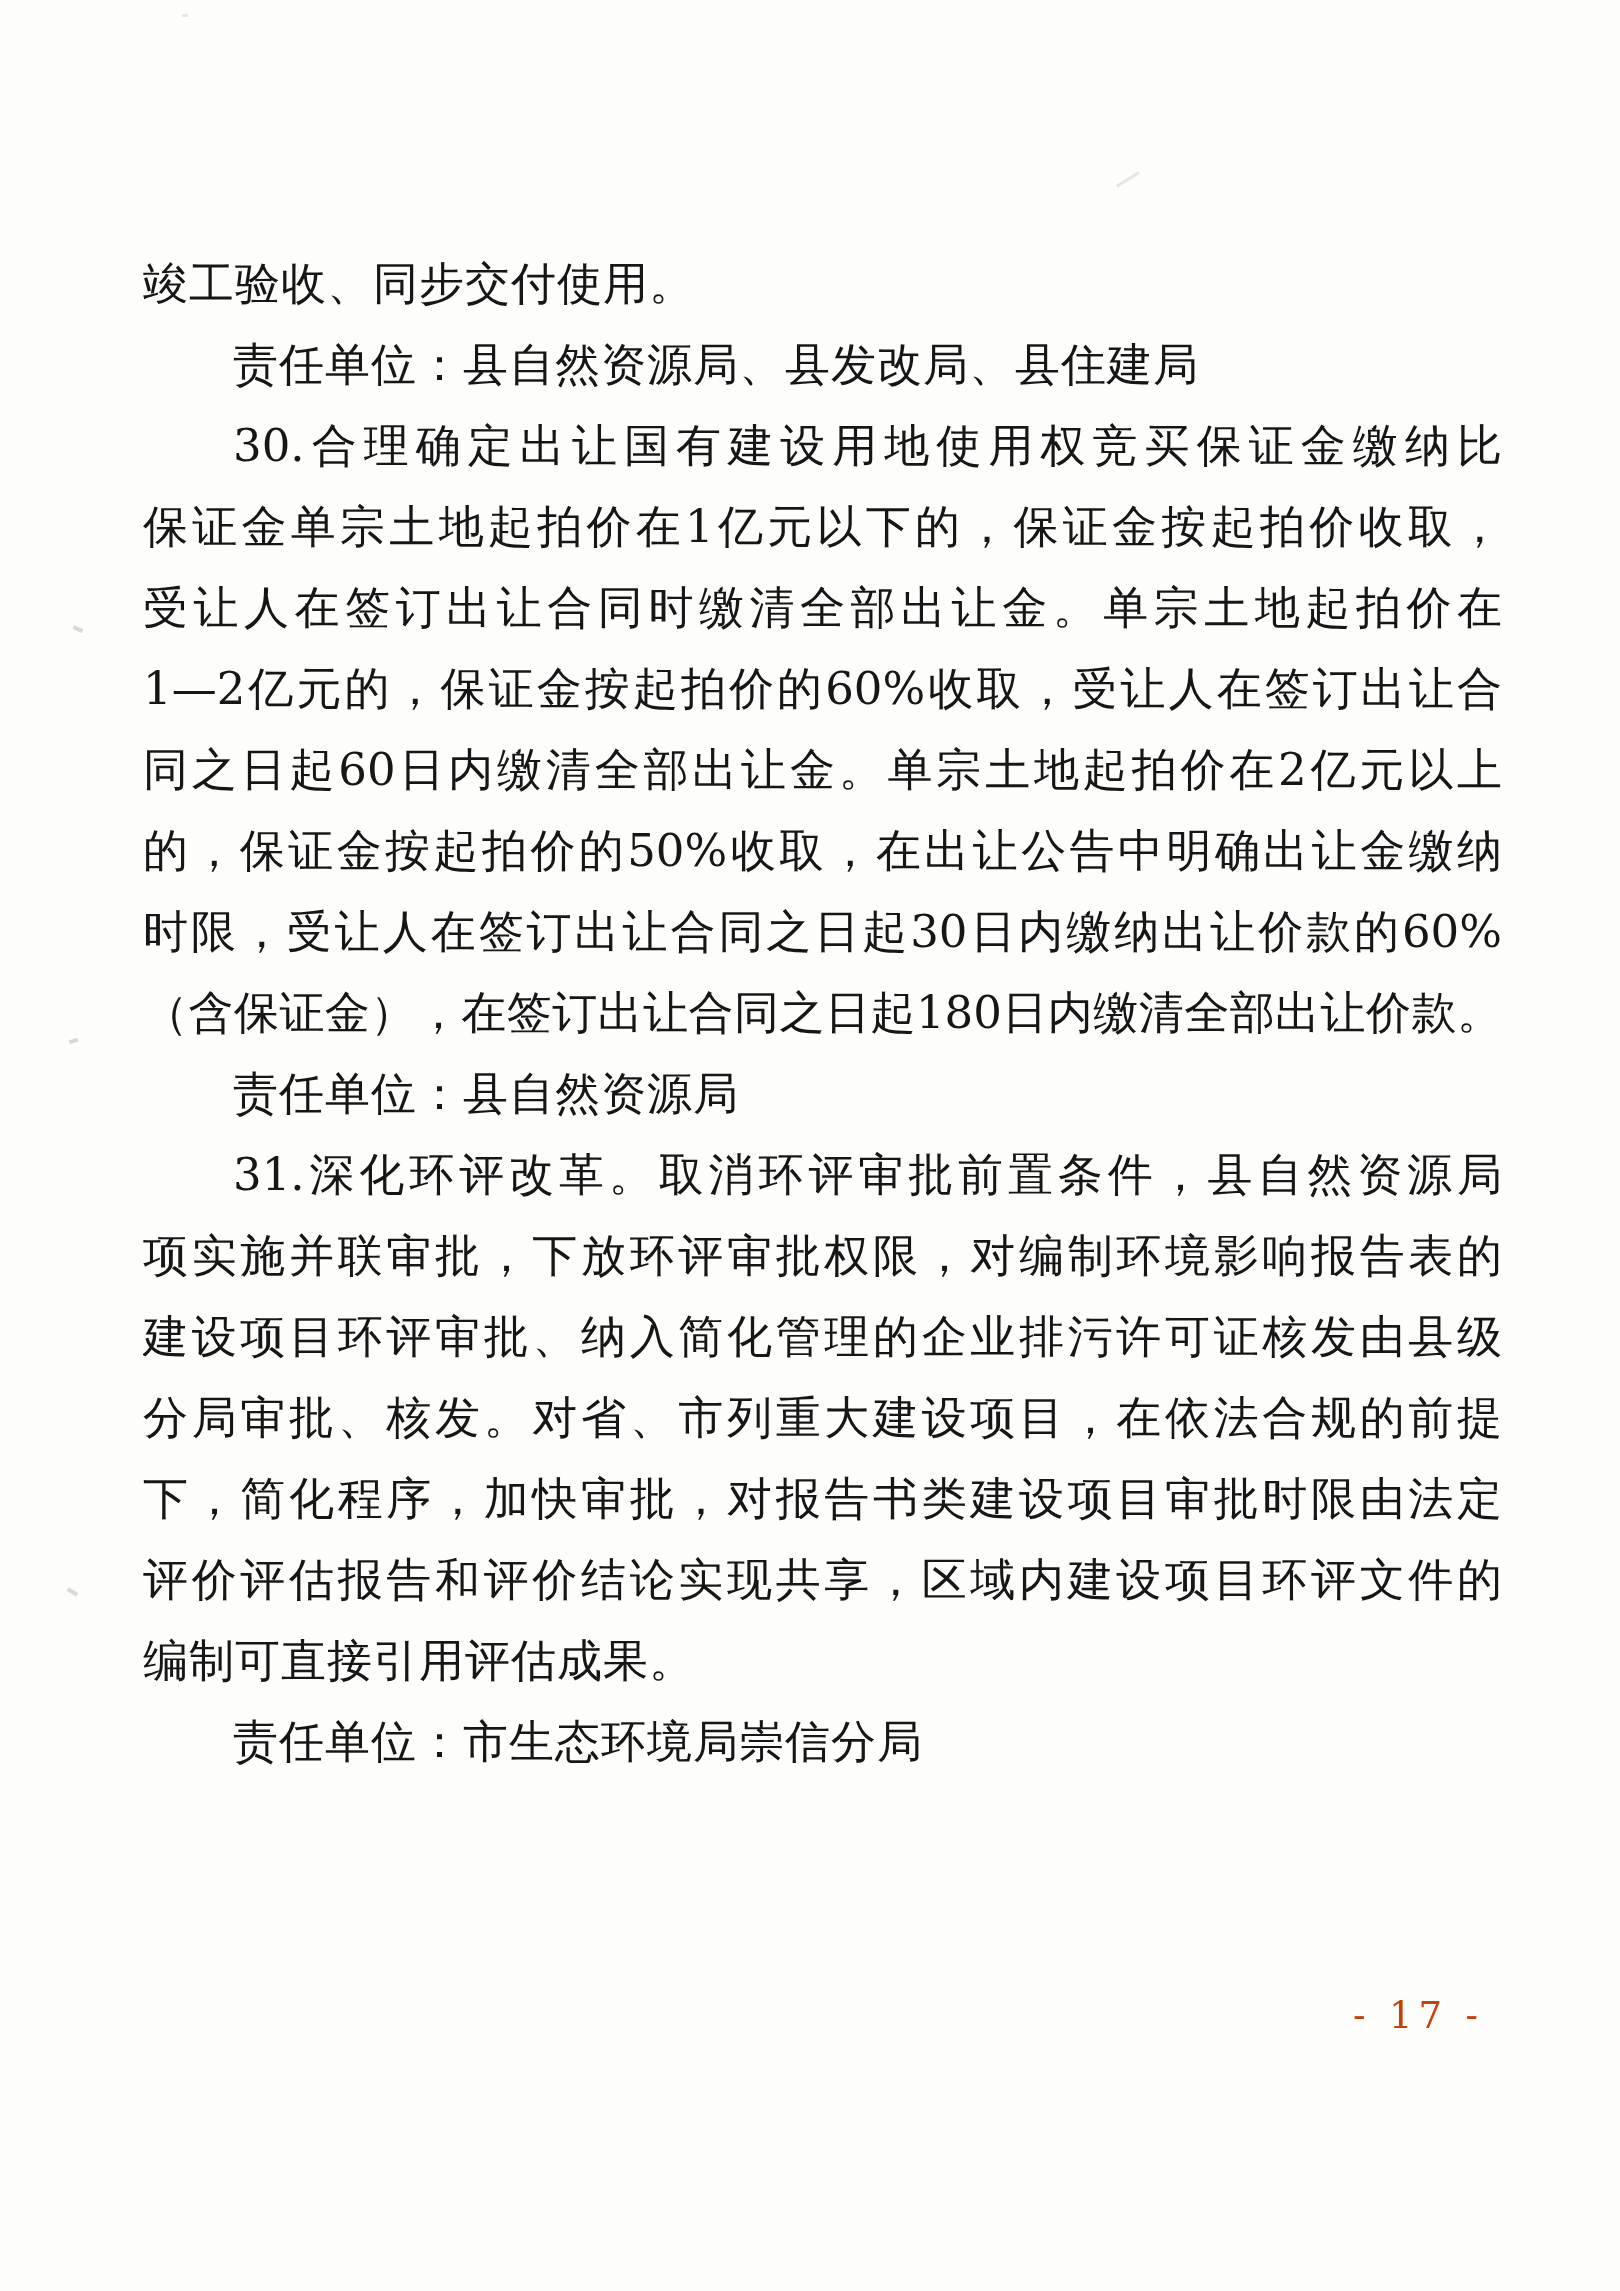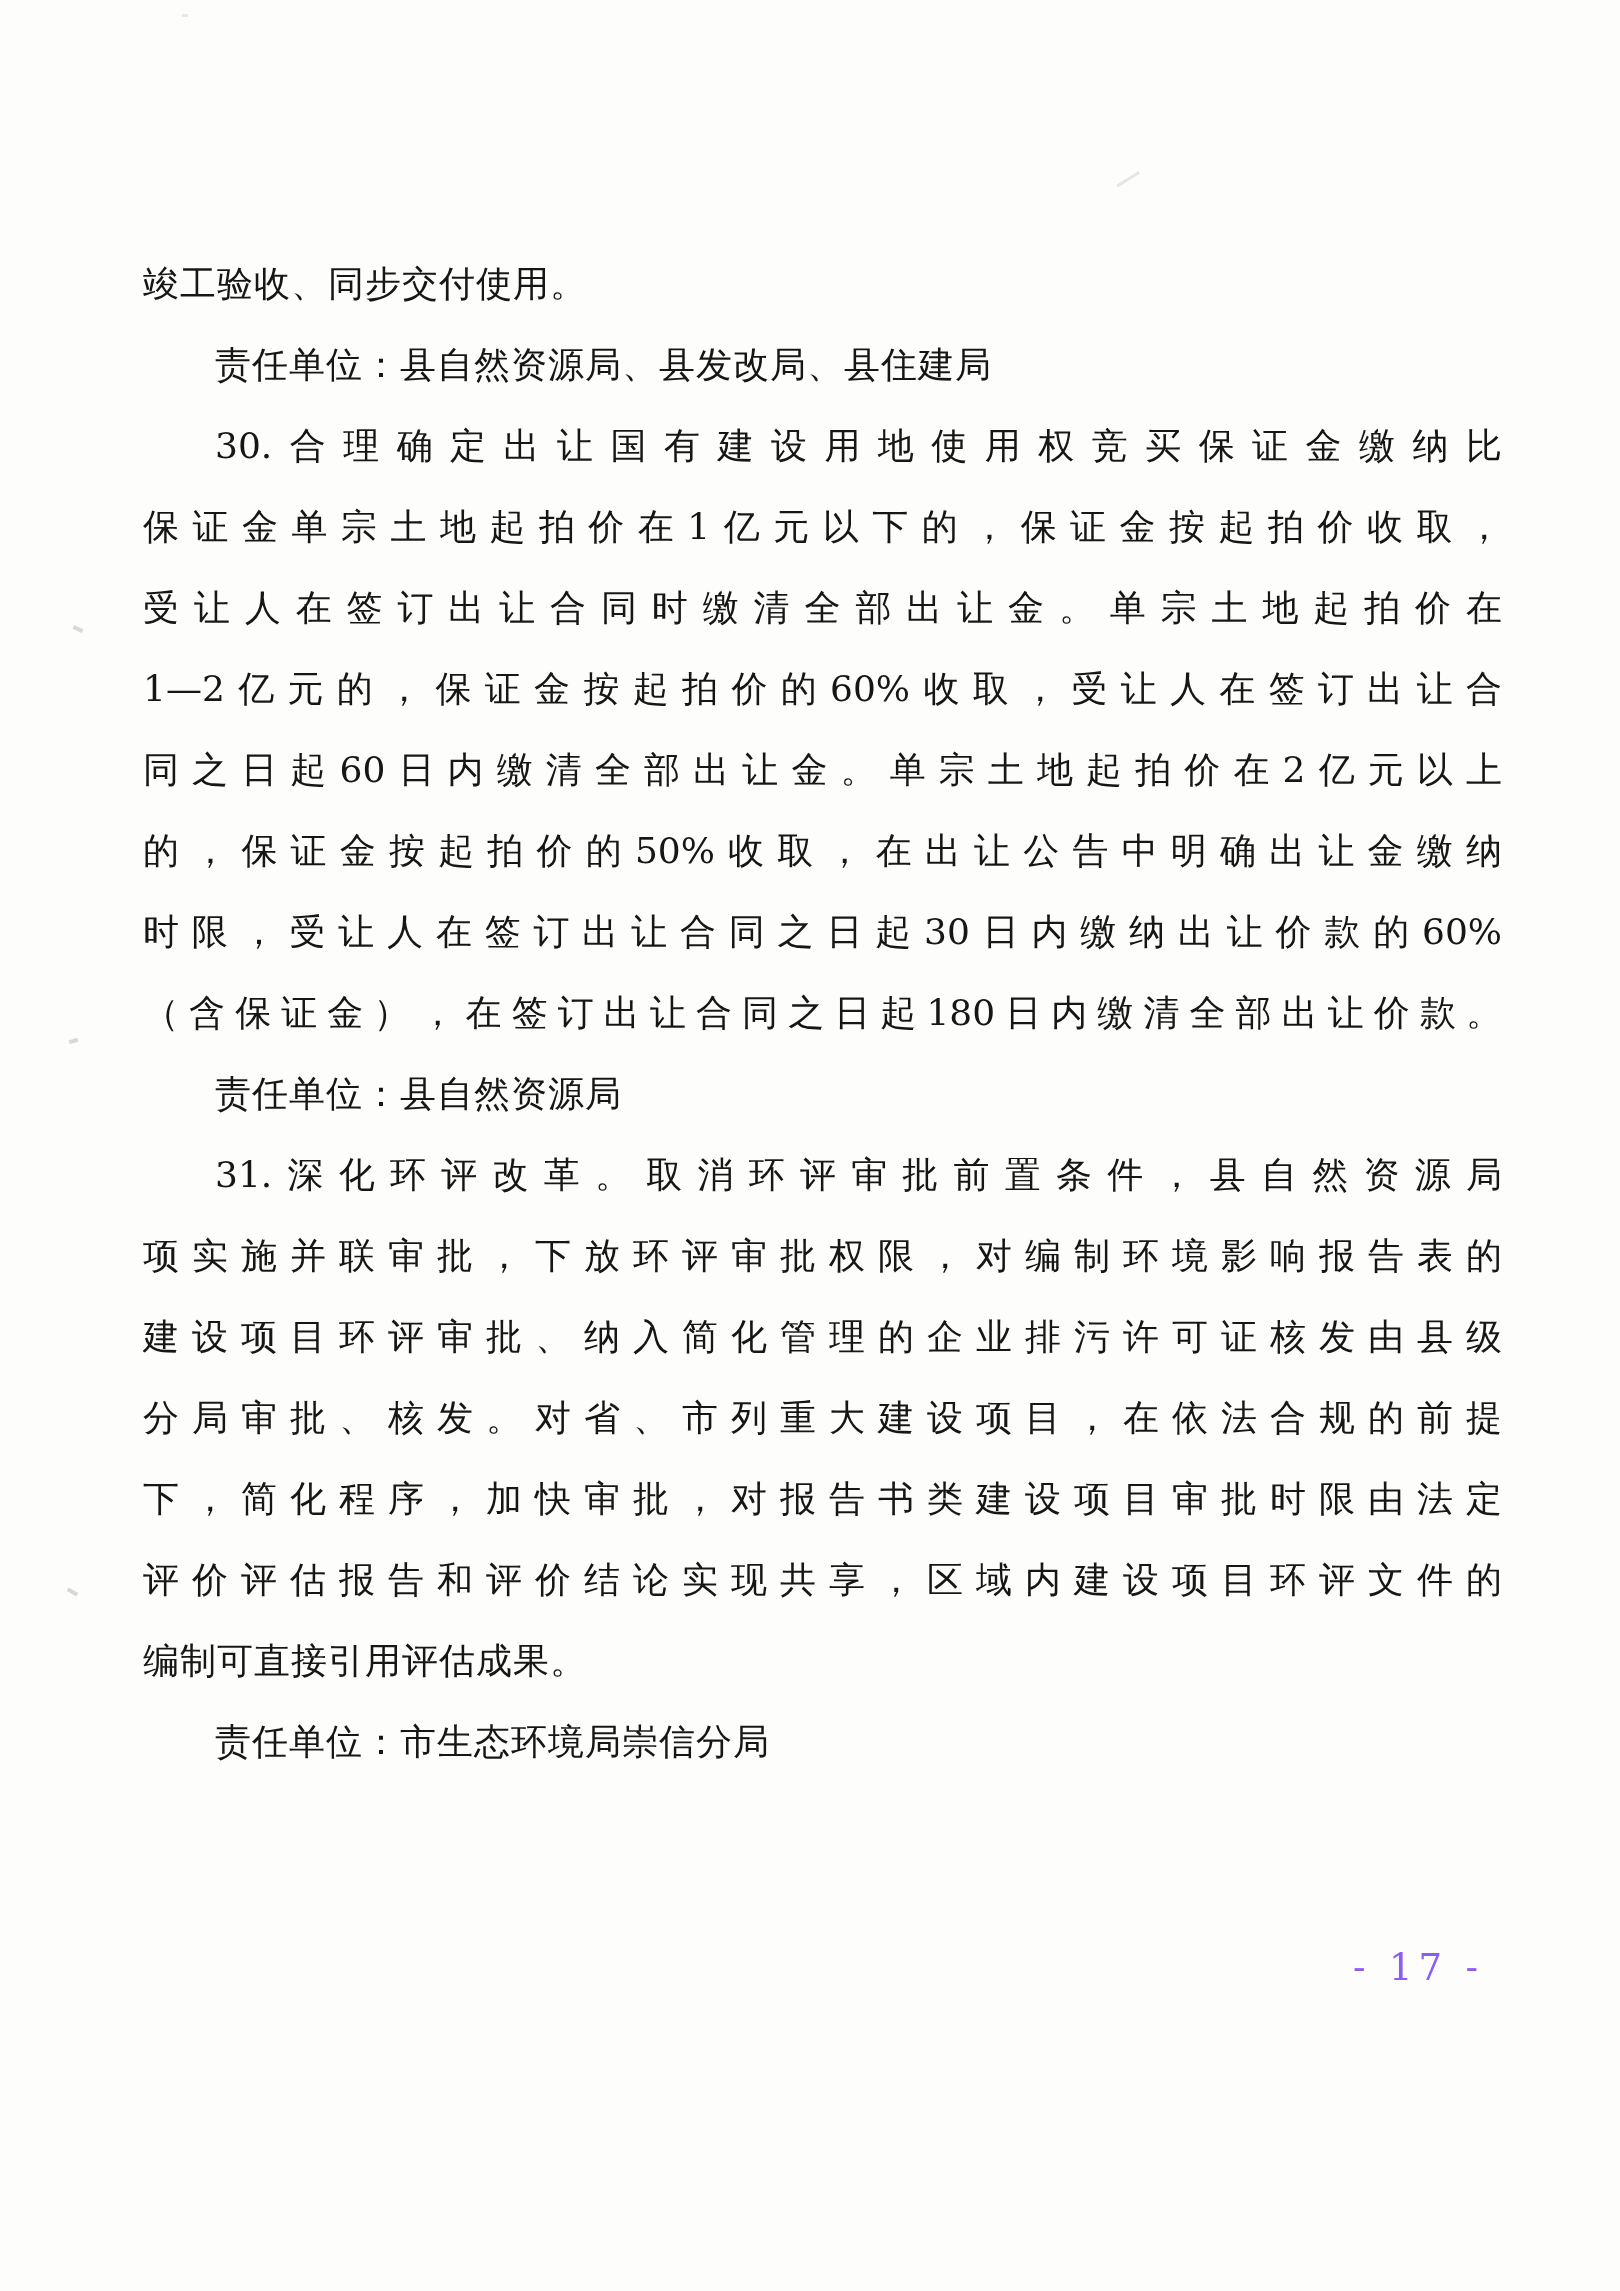--- a/index.html
+++ b/index.html
@@ -19,45 +19,45 @@
   .content {
     position: absolute;
     left: 143px;
     right: 118px;
     top: 243px;
   }
 
   .line {
     height: 81px;
     line-height: 81px;
-    font-size: 36px;
+    font-size: 45px;
     white-space: nowrap;
     letter-spacing: 1px;
   }
 
   .line.justify {
     white-space: normal;
     letter-spacing: 0;
     text-align: justify;
     text-align-last: justify;
     overflow: hidden;
   }
 
   .line.indent { text-indent: 2em; }
 
   .seg { font-weight: 400; }
   .seg.bold { font-weight: 400; }
 
   .page-number {
     position: absolute;
     left: 1353px;
-    top: 1946px;
+    top: 1994px;
     font-size: 37px;
     letter-spacing: 5.9px;
-    color: #8b5cf6;
+    color: #c2410c;
     font-family: "DejaVu Serif", "Liberation Serif", serif;
   }
 
   
   .speck {
     position: absolute;
     background: #b9b9b6;
     opacity: 0.55;
   }
   .speck.s1 { left: 73px;  top: 627px;  width: 9.8px; height: 3.9px;  transform: rotate(24deg); }

